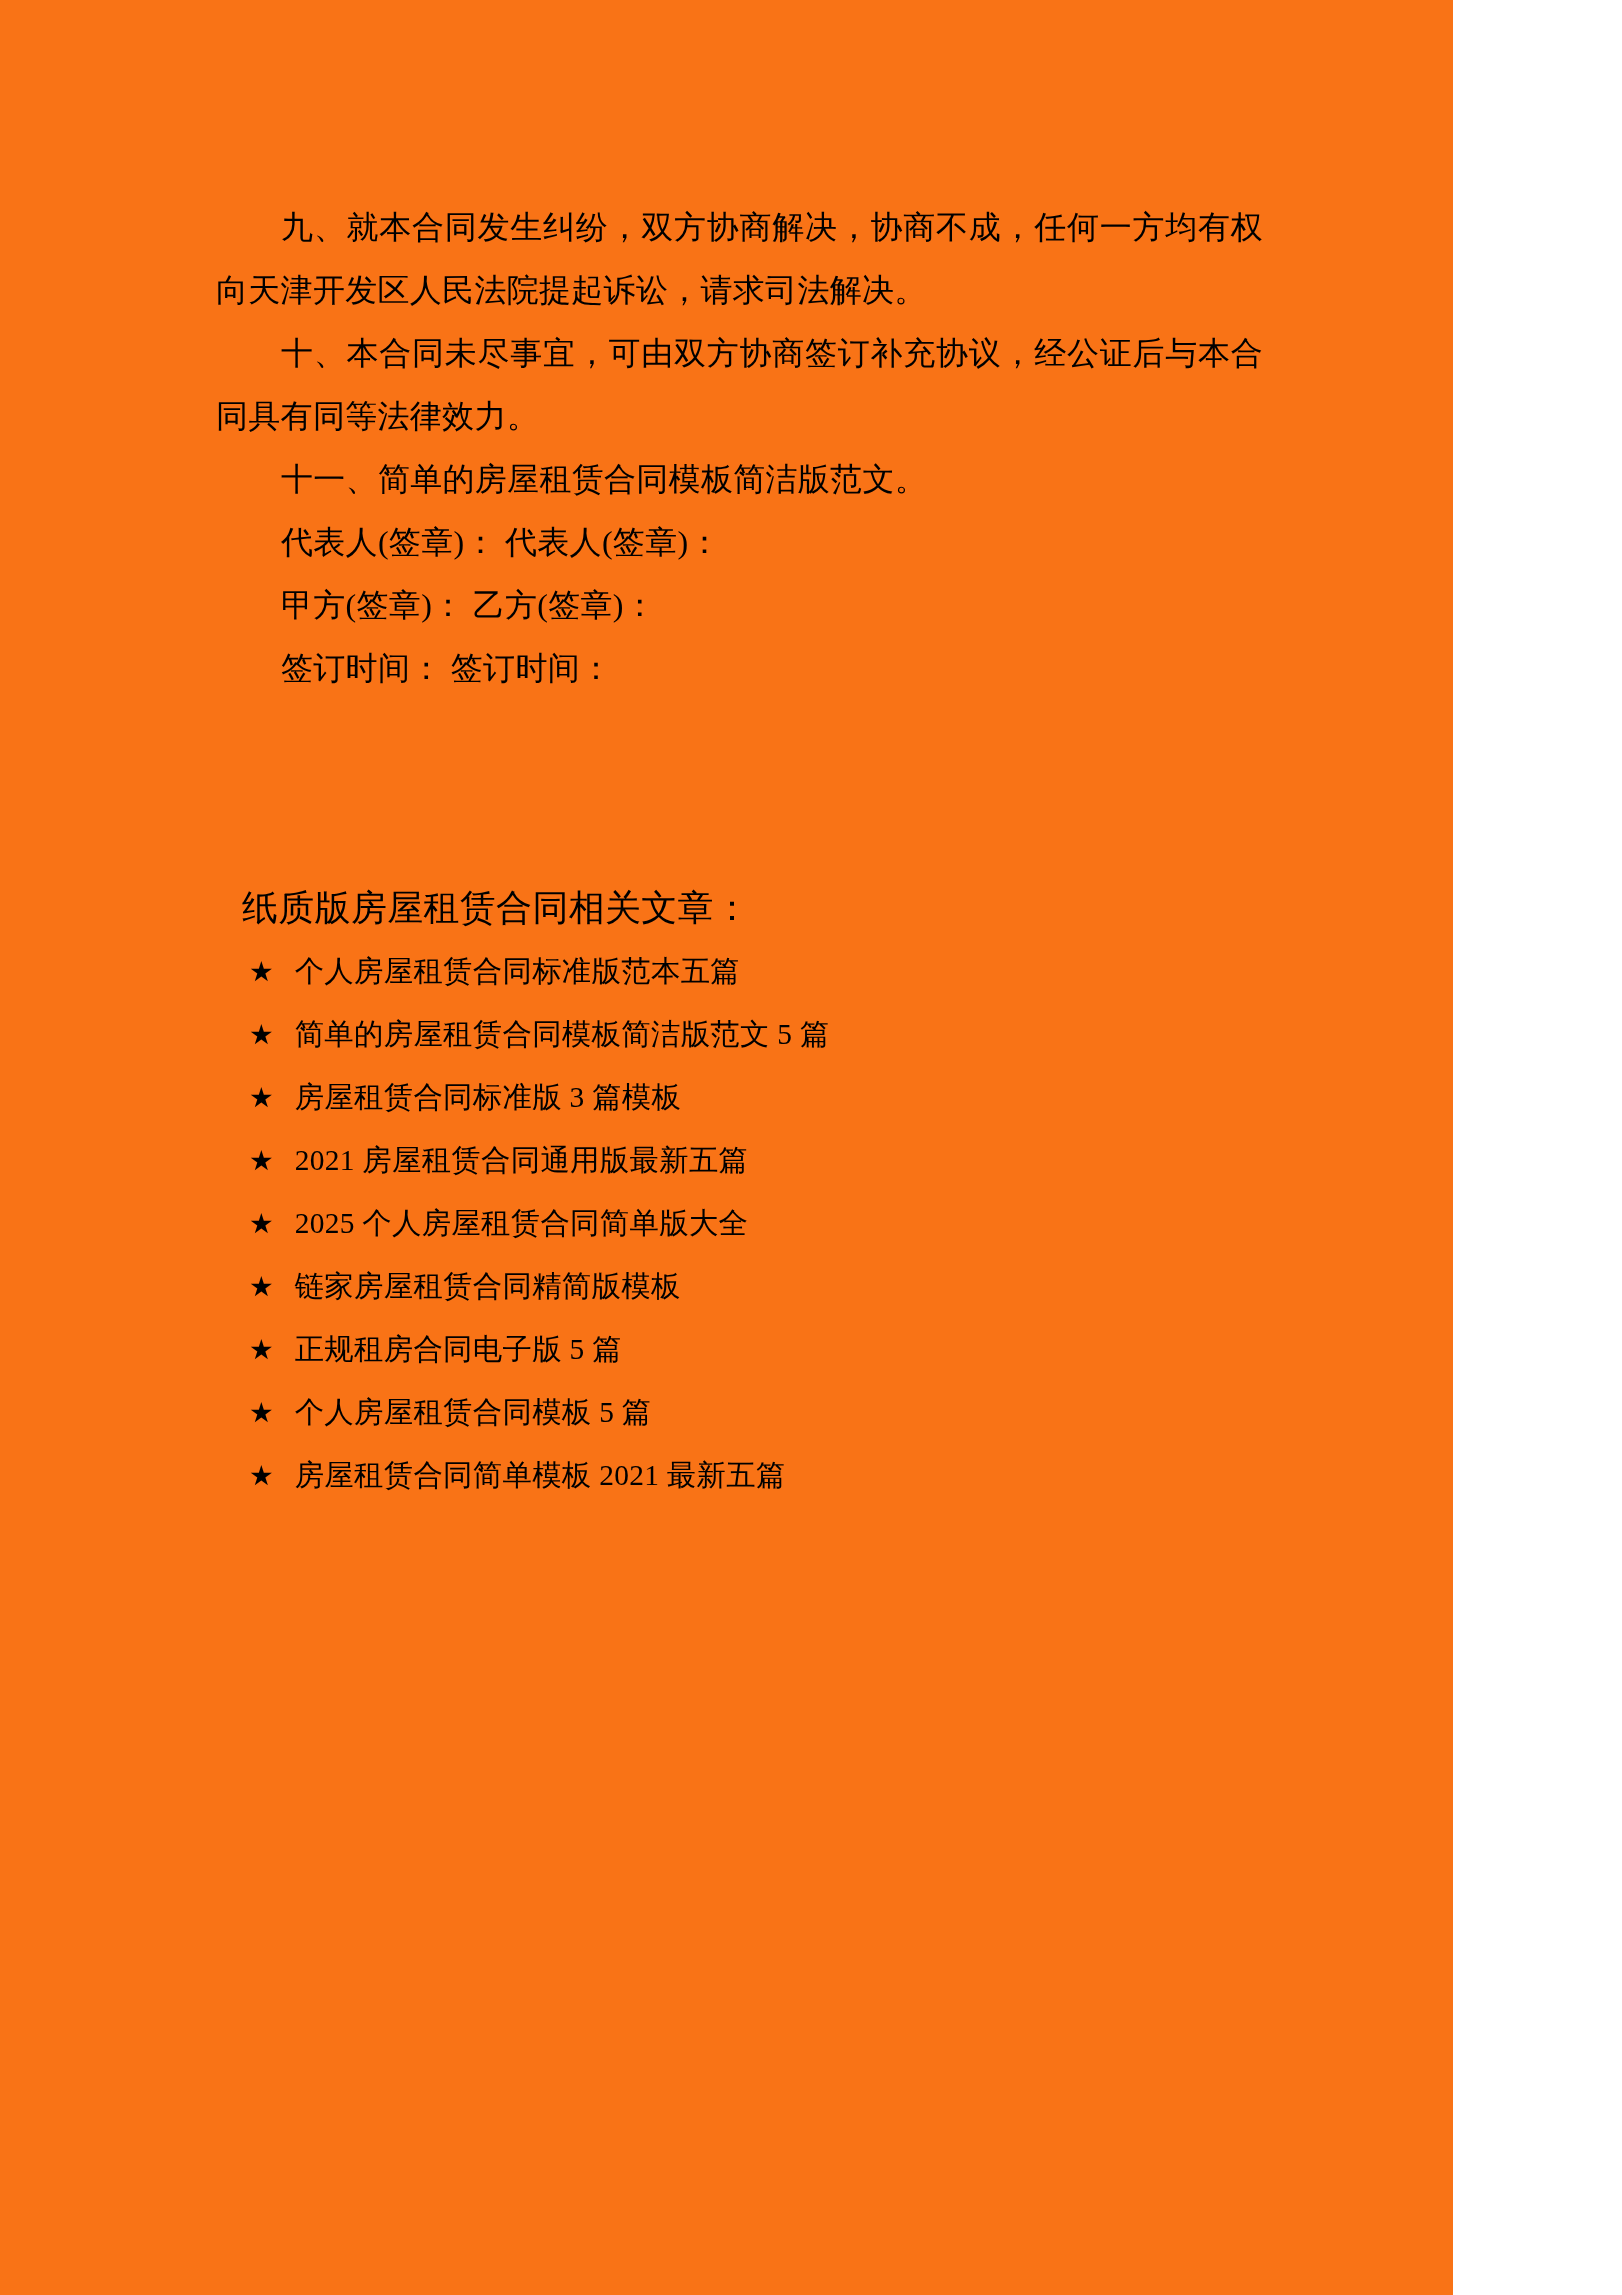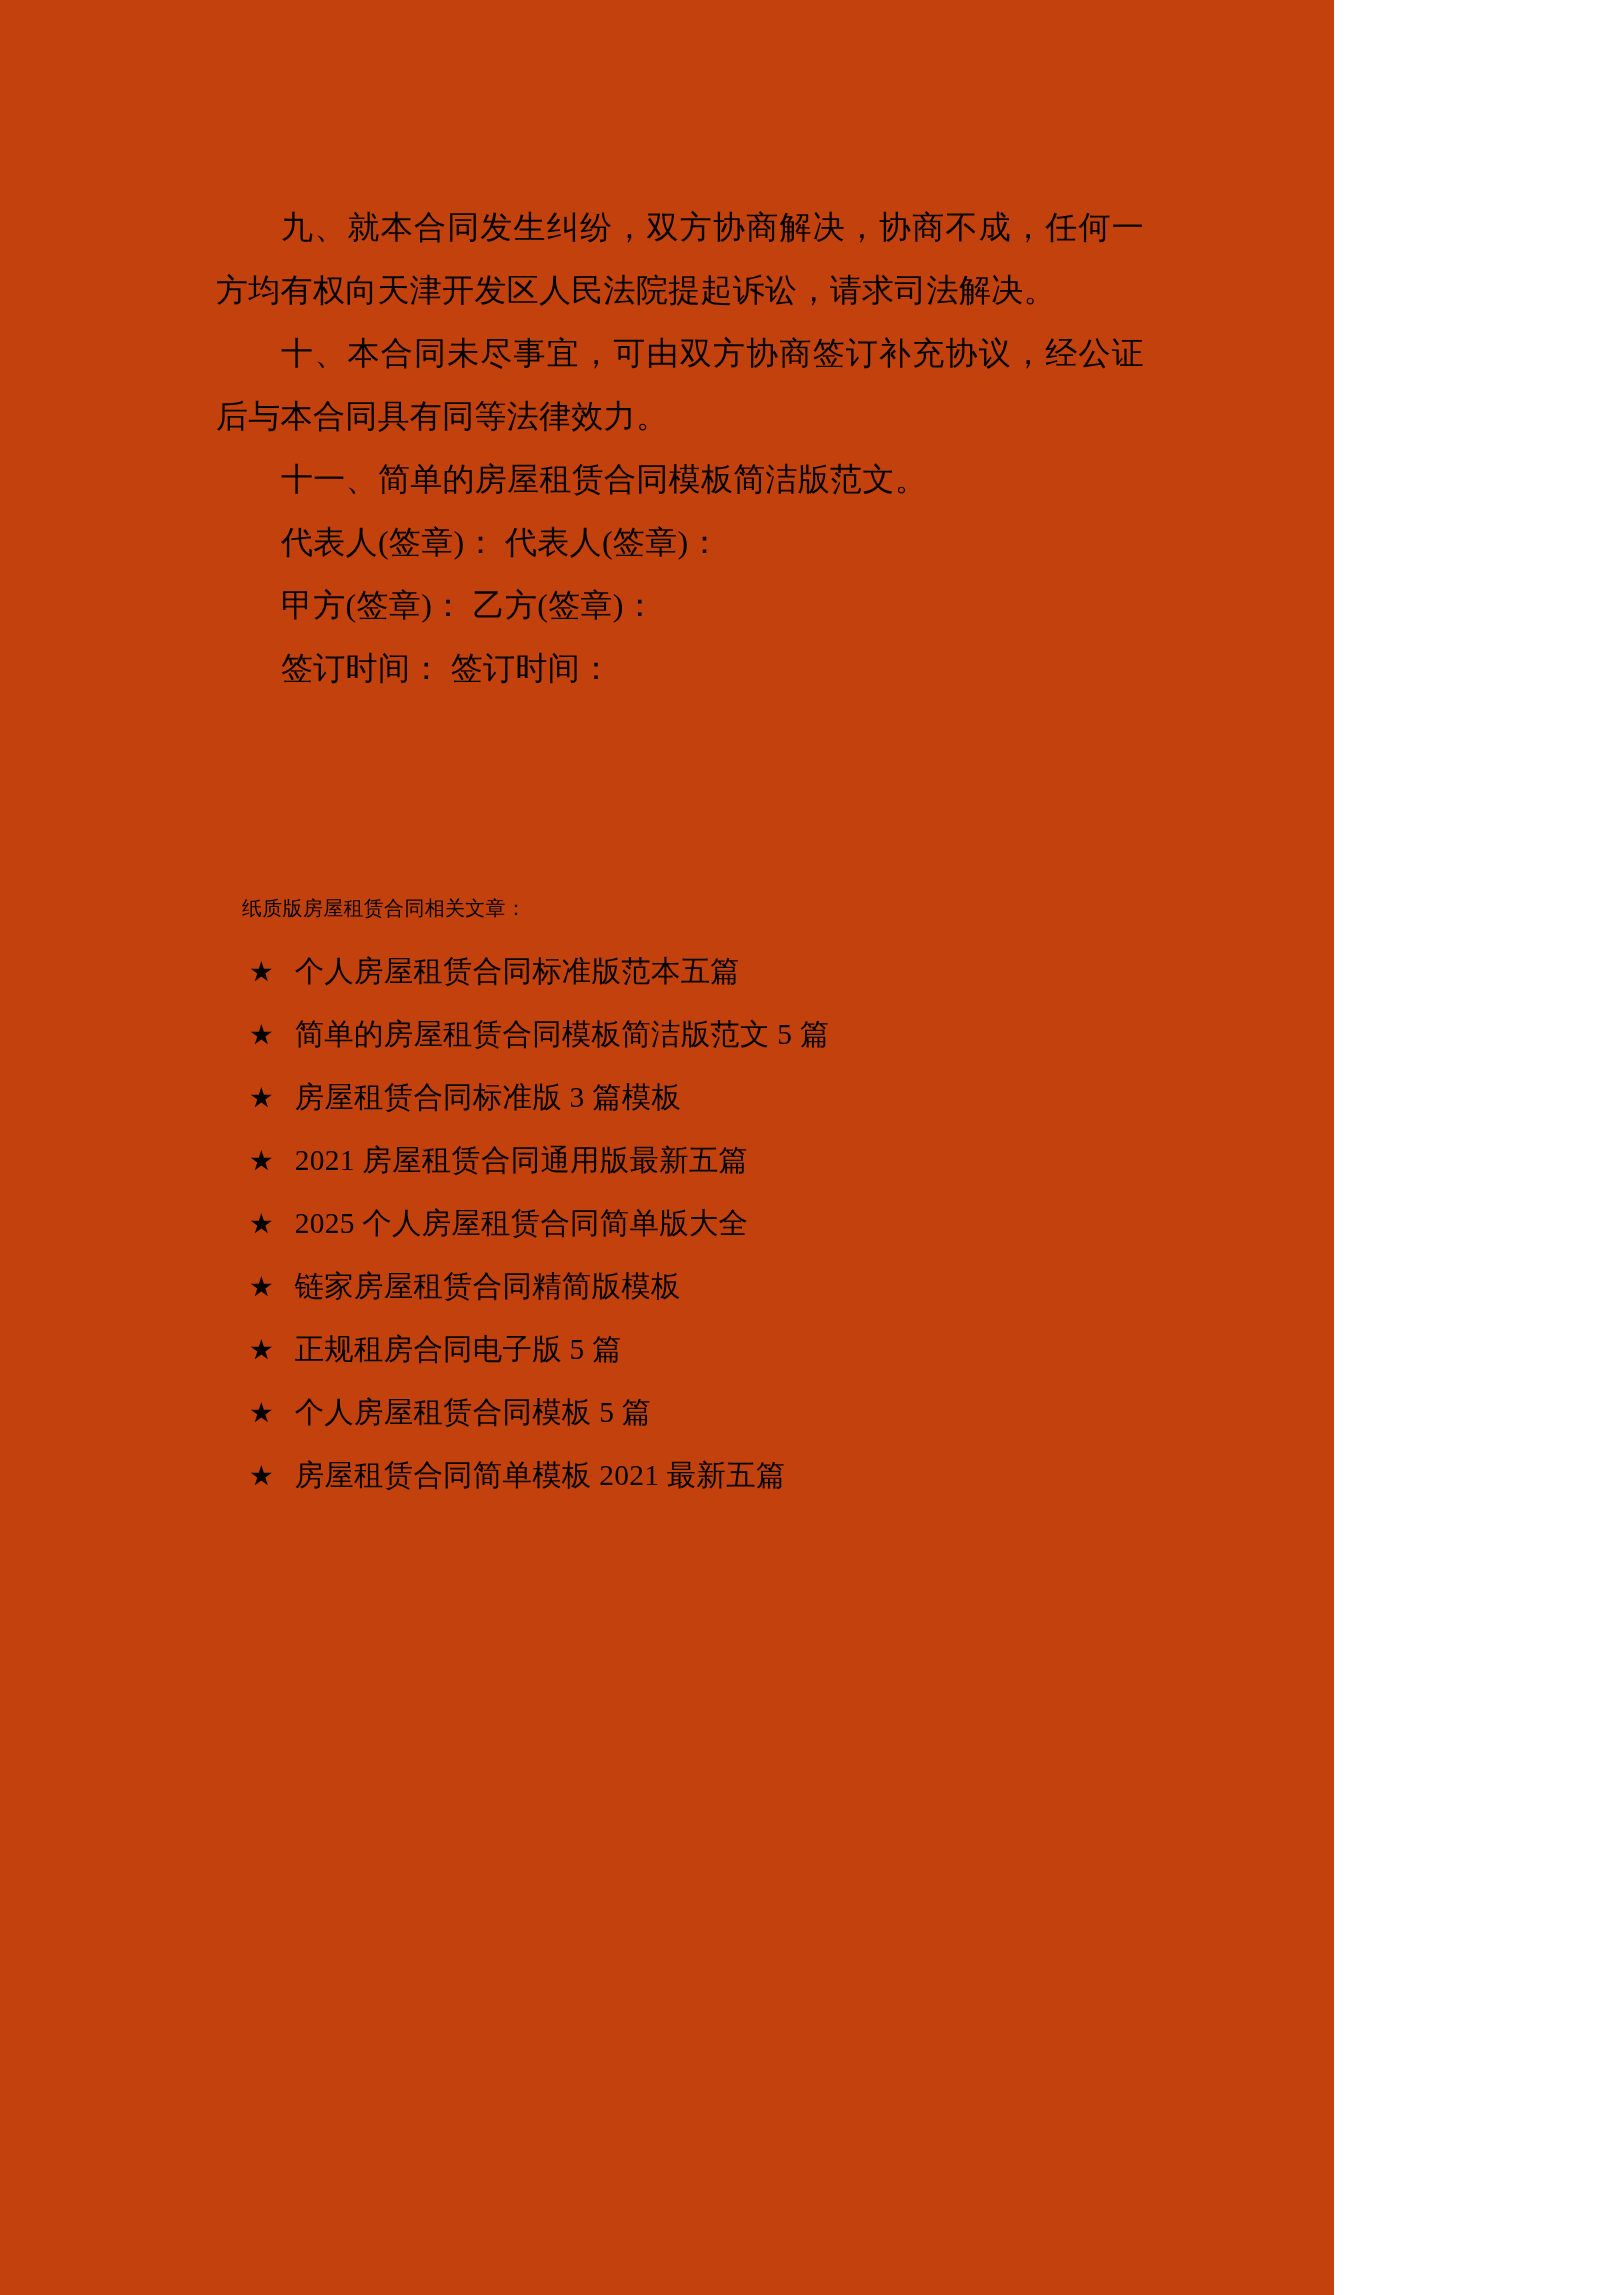--- a/index.html
+++ b/index.html
@@ -9,23 +9,23 @@
   }
   body {
     width: 1623px;
     height: 2295px;
     font-family: "Liberation Serif", "DejaVu Serif", serif;
     color: #000000;
     overflow: hidden;
   }
   .page {
     position: relative;
-    width: 1334px;
+    width: 1453px;
     height: 2295px;
-    background: #c2410c;
+    background: #f97316;
     box-sizing: border-box;
     padding: 196px 190px 0 216px;
   }
   .body-text {
     font-size: 32px;
     line-height: 63px;
     letter-spacing: 0.3px;
     text-align: justify;
     text-justify: inter-ideograph;
   }
@@ -36,21 +36,21 @@
   .sig-line {
     text-indent: 65px;
     margin: 0;
   }
   .gap-block {
     height: 177px;
   }
   .related-title {
     text-indent: 26px;
     margin: 0;
-    font-size: 20px;
+    font-size: 36px;
     line-height: 63px;
   }
   .related-list {
     list-style: none;
     margin: 0;
     padding: 0;
   }
   .related-list li {
     font-size: 29.4px;
     line-height: 63px;

